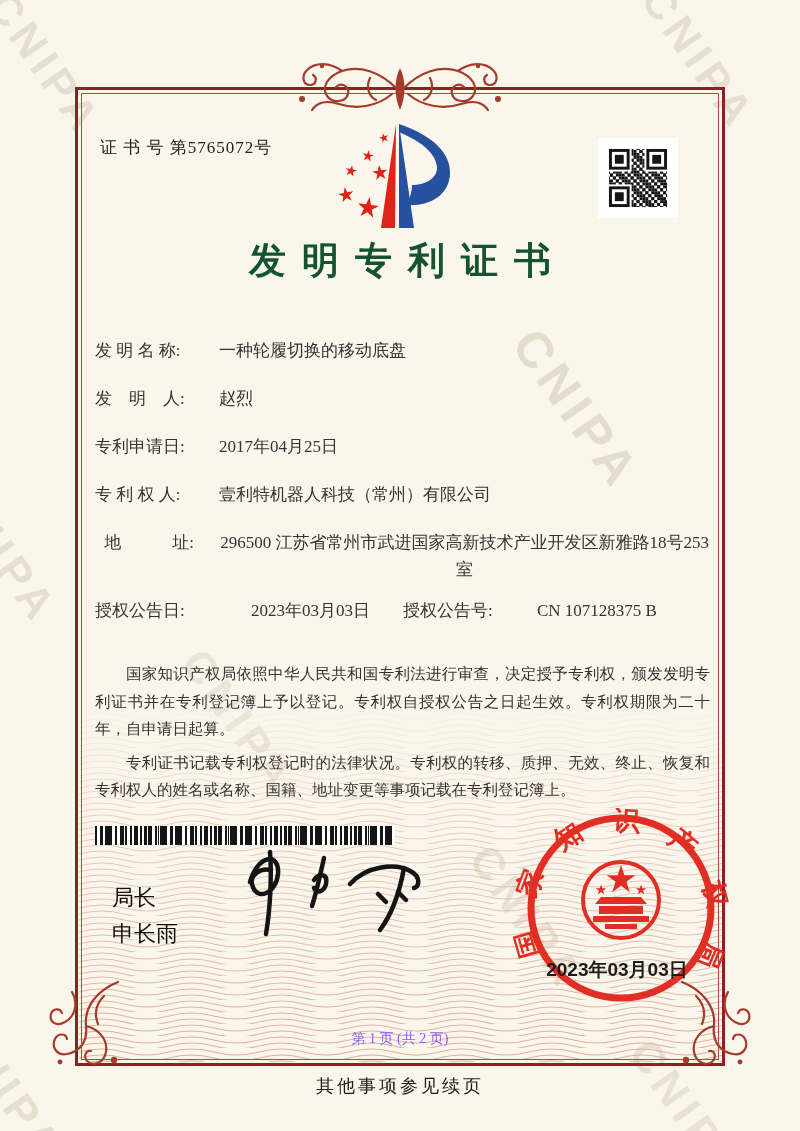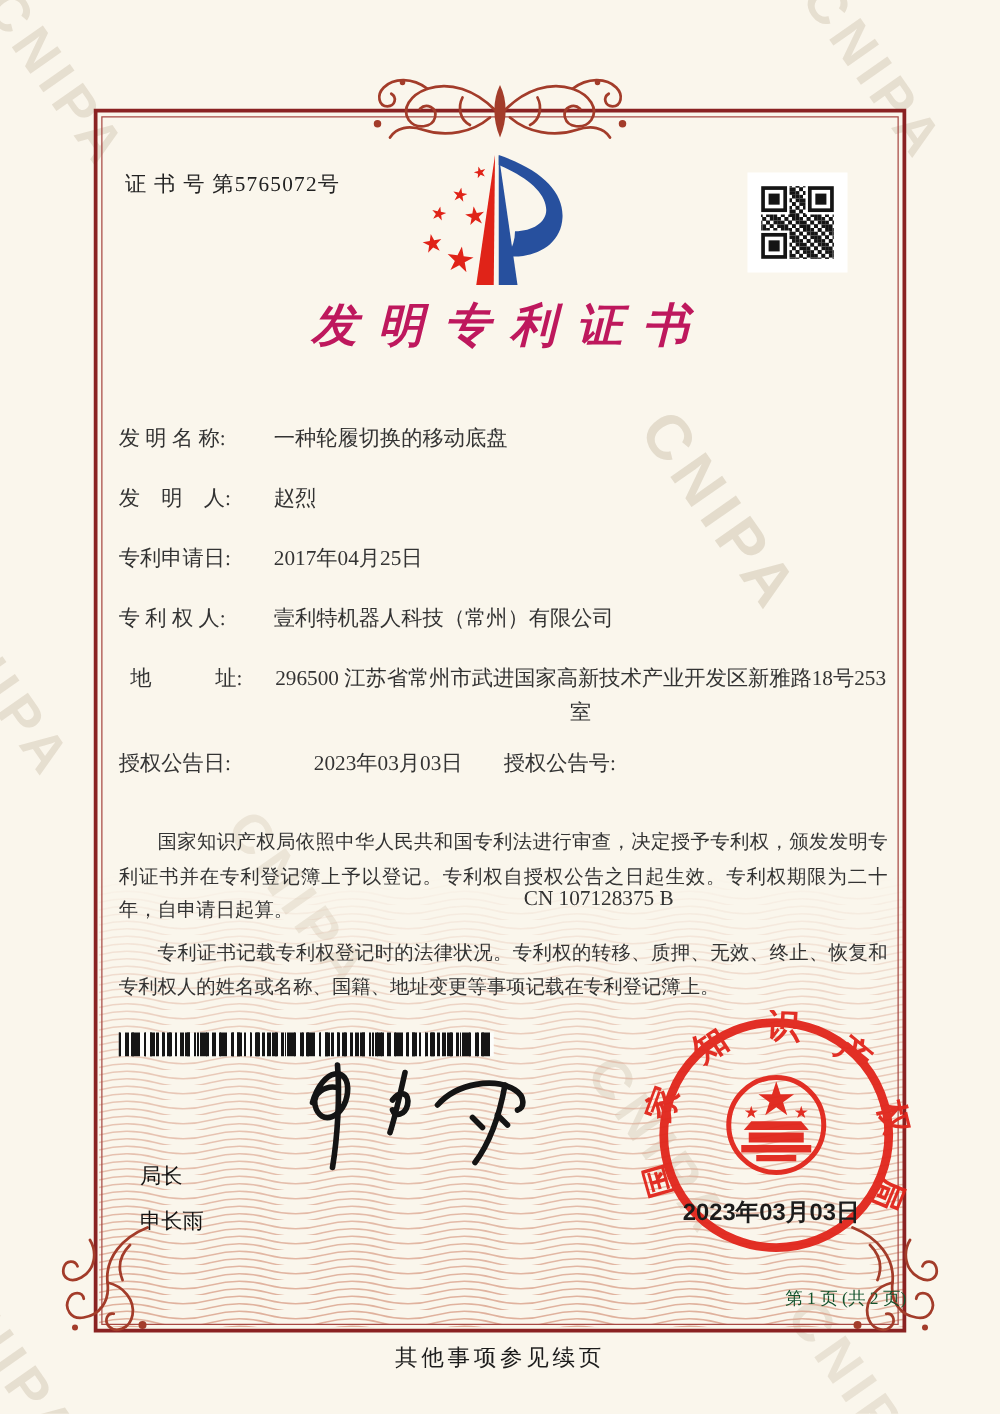--- a/index.html
+++ b/index.html
@@ -48,59 +48,59 @@
     font-size:17px; letter-spacing:1px; color:#222;font-family:Liberation Serif, serif;
   }
   .logo { position:absolute; left:336px; top:116px; }
   .qr-box {
     position:absolute; left:598px; top:138px; width:80px; height:80px;
     background:#ffffff; display:flex; align-items:center; justify-content:center;
   }
   .title {
     position:absolute; left:75px; top:236px; width:650px;
     text-align:center; font-size:37px; font-weight:bold;
-    letter-spacing:16px; text-indent:16px; color:#be185d;font-style:italic;
+    letter-spacing:16px; text-indent:16px; color:#14532d;
   }
   
   .fields { position:absolute; left:95px; top:337px; width:615px; font-size:17px; color:#333; }
   .frow { display:flex; align-items:flex-start; margin-bottom:21px; line-height:27px; }
   .frow .lbl { flex:0 0 108px; white-space:pre; }
   .frow .val { flex:1 1 auto;margin-left:16px; }
   .grant-row { position:relative; display:block; }
   .grant-row .g1 { display:inline-flex;gap:32px; }
   .grant-row .g1 .lbl { flex:0 0 108px; white-space:pre; }
-  .grant-row .g2 { position:absolute; left:308px; top:0; display:inline-flex;flex-direction:column; }
+  .grant-row .g2 { position:absolute; left:308px; top:0; display:inline-flex; }
   .grant-row .g2 .lbl { margin-right:10px; white-space:pre; }
   
   .paras {
     position:absolute; left:95px; top:660px; width:615px;
     font-size:15.5px; line-height:1.78; text-align:justify; color:#333;
   }
   .paras p { text-indent:2em; margin-bottom:6px; }
   
   .barcode {
     position:absolute; left:95px; top:826px; width:300px; height:19px;
     background-color:#fdfdfb;
     background-image:
       repeating-linear-gradient(90deg,#151515 0 2px,transparent 2px 5px),
       repeating-linear-gradient(90deg,#151515 0 1px,transparent 1px 7px),
       repeating-linear-gradient(90deg,transparent 0 11px,#151515 11px 14px);
   }
   .signer {
     position:absolute; left:112px; top:880px;
     font-family:"Liberation Sans","DejaVu Sans",sans-serif;
-    font-size:17px; color:#111; line-height:36px;margin-top:43px;
+    font-size:22px; color:#111; line-height:36px;
   }
   .sig-scrawl { position:absolute; left:228px; top:842px; }
   
   .seal { position:absolute; left:513px; top:808px; opacity:0.95; }
   
   .page-info {
     position:absolute; left:75px; top:1030px; width:650px;
-    text-align:right; font-size:14px; color:#14532d;
+    text-align:center; font-size:14px; color:#8b5cf6;
   }
   .cont-note {
     position:absolute; left:0; top:1074px; width:800px;
     text-align:center; font-size:18px; color:#1c1c1c; letter-spacing:3px;
   }
 </style>
 </head>
 <body>
 
 <div class="wm w1">CNIPA</div>

